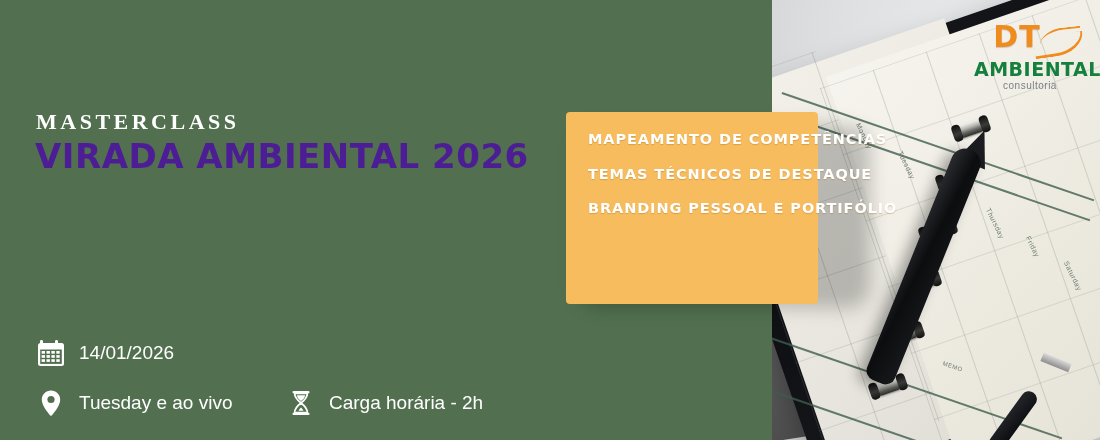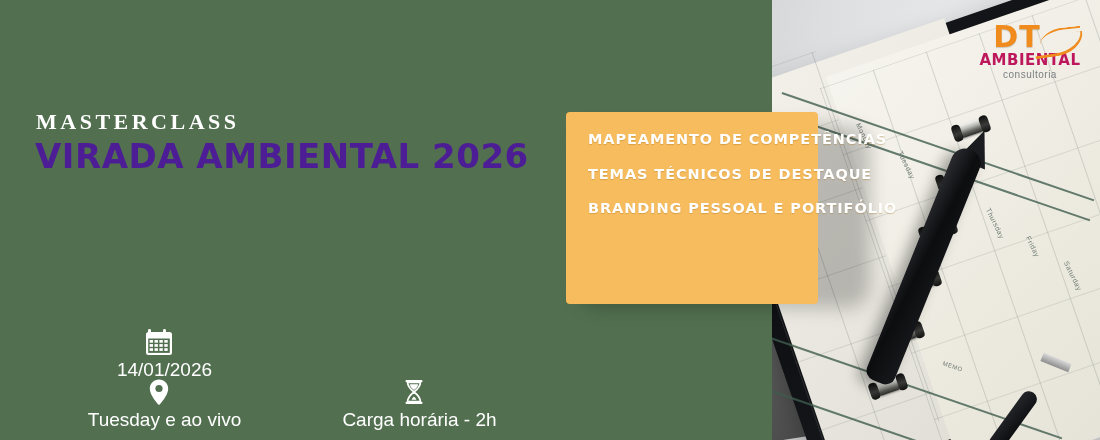--- a/index.html
+++ b/index.html
@@ -203,25 +203,25 @@
     position:absolute;
     right:5px; top:6px;
     width:42px; height:16px;
     border-top:2px solid #F08B1D;
     border-radius:60% 0 0 0 / 100% 0 0 0;
     transform:rotate(-6deg);
   }
   .logo .amb {
     font-family:"DejaVu Sans", sans-serif;
     font-weight:bold;
-    font-size:15px;
-    color:#be185d;
+    font-size:19px;
+    color:#15803d;
     letter-spacing:0.5px;
     display:block;
-    margin-top:1px;
+    margin-top:8px;
   }
   .logo .cons {
     font-family:"Liberation Sans", sans-serif;
     font-size:10px;
     color:#7b7e82;
     letter-spacing:0.5px;
     display:block;
     margin-top:2px;
   }
 
@@ -286,21 +286,21 @@
   }
   .card .item:last-child { margin-bottom:0; }
 
   
   .info {
     position:absolute;
     left:34px; top:328px;
     width:520px;
   }
   .info-row { display:flex; align-items:center; height:50px; }
-  .info-cell { display:flex; align-items:center;flex-direction:column; }
+  .info-cell { display:flex; align-items:center; }
   .info-cell.c1 { width:250px; }
   .info-cell.c2 { width:260px; }
   .info-cell .ic {
     width:34px; height:34px;
     display:flex; align-items:center; justify-content:center;
     flex:0 0 34px;
   }
   .info-cell .tx {
     font-family:"Liberation Sans", sans-serif;
     font-size:19px;

